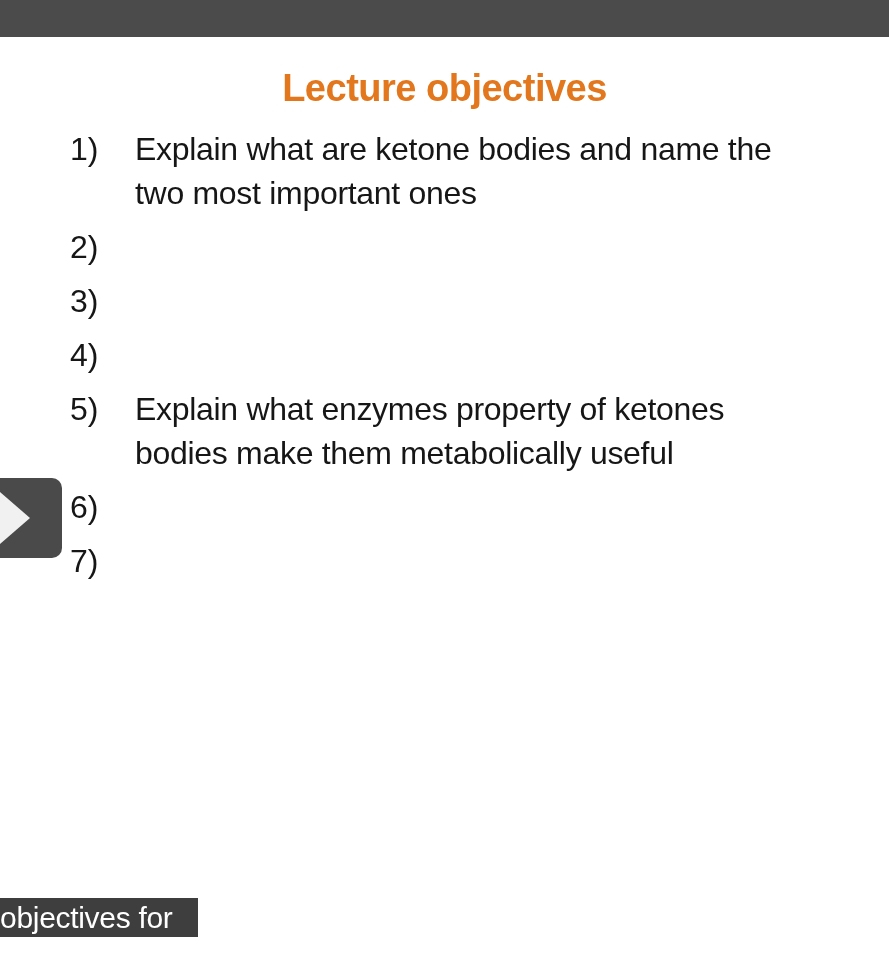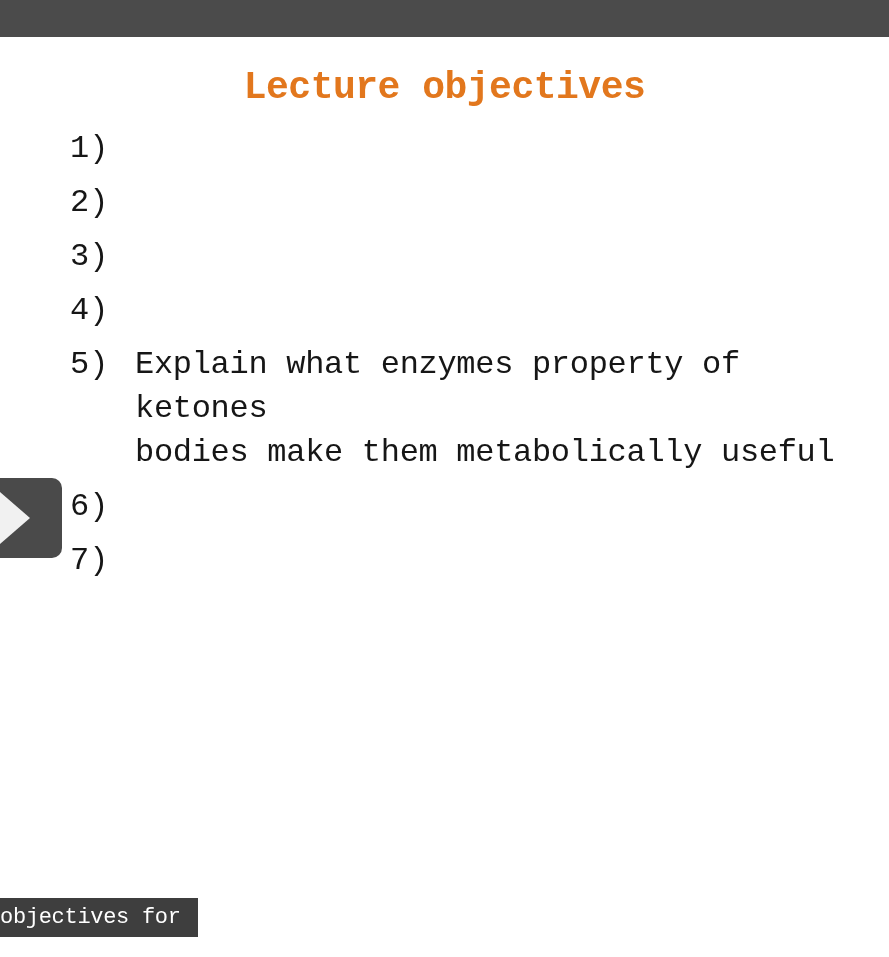--- a/index.html
+++ b/index.html
@@ -6,21 +6,21 @@
     margin: 0;
     padding: 0;
     background: #ffffff;
   }
   .screen {
     position: relative;
     width: 889px;
     height: 957px;
     background: #ffffff;
     overflow: hidden;
-    font-family: Liberation Mono, monospace;
+    font-family: Liberation Sans, sans-serif;
   }
   .top-bar {
     position: absolute;
     top: 0;
     left: 0;
     width: 100%;
     height: 37px;
     background: #4B4B4B;
     z-index: 4;
   }
@@ -93,39 +93,41 @@
     height: 39px;
     background: #3E3E3E;
     z-index: 1;
   }
   .caption-text {
     position: absolute;
     left: 0;
     top: 901px;
     z-index: 3;
     color: #ffffff;
-    font-size: 22px;
+    font-size: 30px;
     line-height: 34px;
     white-space: nowrap;
     letter-spacing: -0.3px;
   }
 </style>
 </head>
 <body>
 
 <div class="screen">
 
   <div class="top-bar"></div>
 
   <div class="slide">
     <h1 class="slide-title">Lecture objectives</h1>
 
     <div class="objectives">
       <div class="obj-item">
         <span class="obj-num">1)</span>
+        <span class="obj-text">Explain what are ketone bodies and name the
+two most important ones</span>
       </div>
       <div class="obj-item">
         <span class="obj-num">2)</span>
       </div>
       <div class="obj-item">
         <span class="obj-num">3)</span>
       </div>
       <div class="obj-item">
         <span class="obj-num">4)</span>
       </div>

